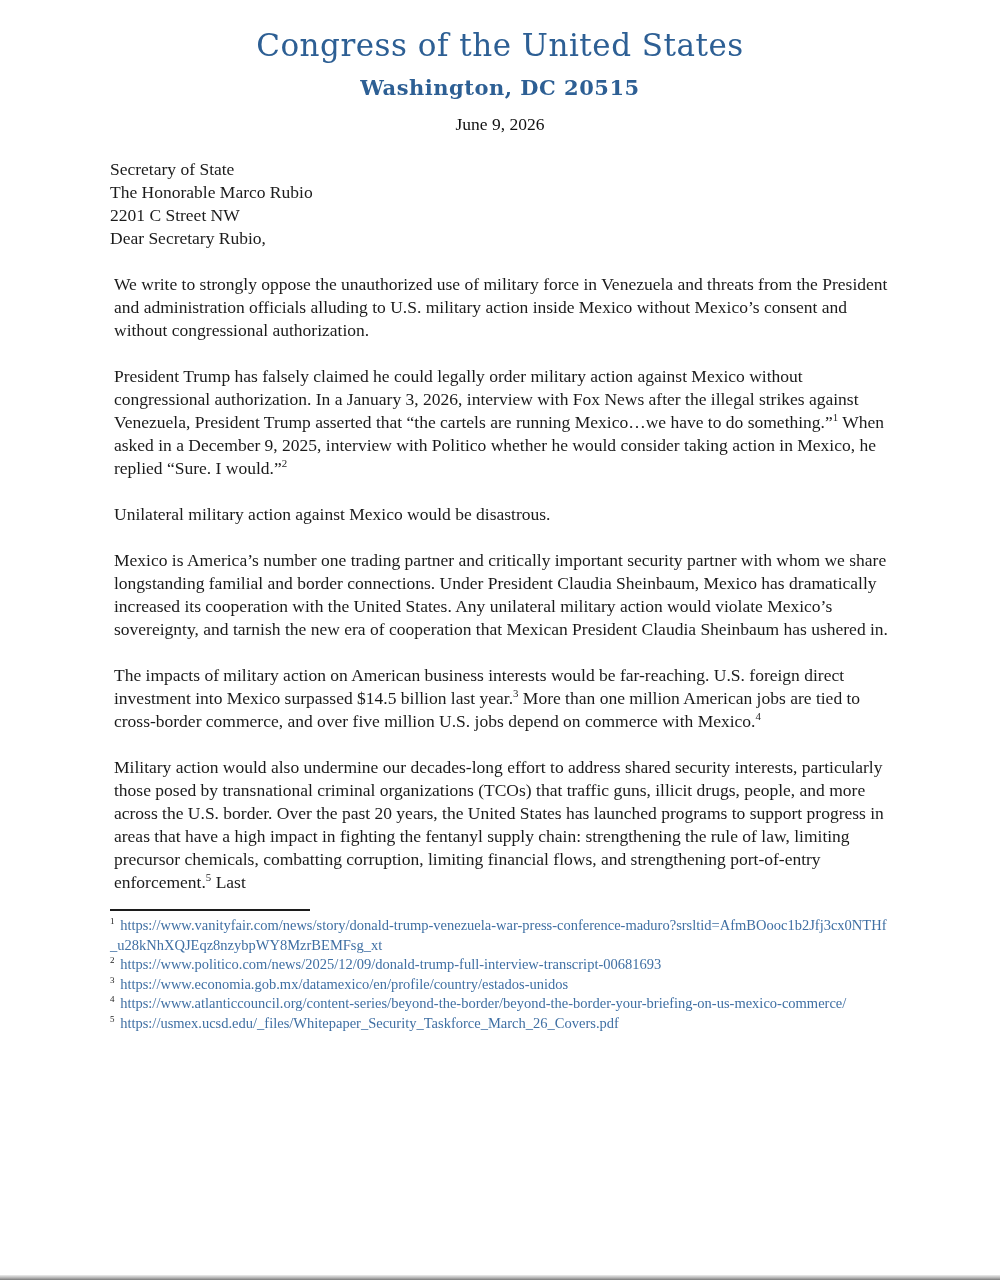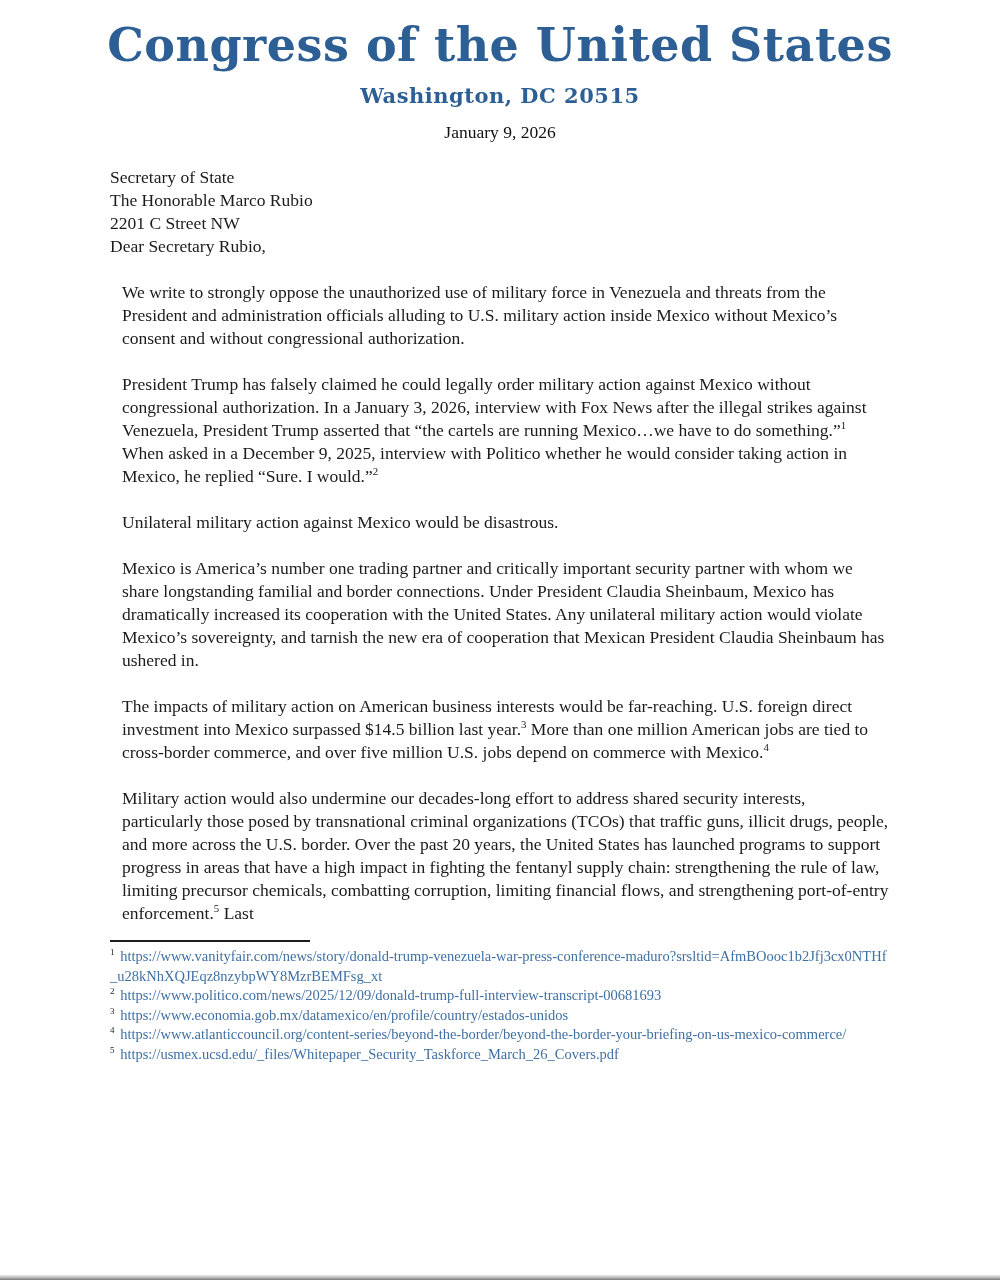--- a/index.html
+++ b/index.html
@@ -14,50 +14,50 @@
     height:1280px;
     margin:0 auto;
     background:#ffffff;
     overflow:hidden;
     font-family:"Liberation Serif", serif;
     color:var(--ink);
   }
   .letterhead{ text-align:center; padding-top:24px; }
   .letterhead-title{
     font-family:"DejaVu Serif", serif;
-    font-weight:700;
-    font-size:46px;
+    font-weight:400;
+    font-size:31px;
     line-height:42px;
     color:var(--accent);
     letter-spacing:0.5px;
   }
   .letterhead-sub{
     font-family:"DejaVu Serif", serif;
     font-weight:700;
     font-size:21px;
     line-height:26px;
     color:var(--accent);
-    margin-top:17px;
+    margin-top:9px;
     letter-spacing:0.5px;
   }
   .date{
     font-size:17.5px;
     line-height:23px;
     margin-top:12px;
     color:#111111;
   }
   .content{
     margin:22px 110px 0 110px;
     width:780px;
     font-size:17.5px;
     line-height:23px;
   }
   .addr-line{ }
   .salutation{ }
-  p.body-par{ margin:23px 0 0 12px; }
+  p.body-par{ margin:23px 0 0 4px; }
   sup{
     font-size:0.62em;
     line-height:0;
     vertical-align:super;
   }
   .fnsec{ margin-top:15px; }
   .fn-divider{
     width:200px;
     border:none;
     border-top:2px solid #1c1c1c;
@@ -81,21 +81,21 @@
   }
 </style>
 </head>
 <body>
 
 <div class="page">
 
   <div class="letterhead">
     <div class="letterhead-title">Congress of the United States</div>
     <div class="letterhead-sub">Washington, DC 20515</div>
-    <div class="date">January 9, 2026</div>
+    <div class="date">June 9, 2026</div>
   </div>
 
   <div class="content">
     <div>
         <div class="addr-line">Secretary of State</div>
         <div class="addr-line">The Honorable Marco Rubio</div>
         <div class="addr-line">2201 C Street NW</div>
       </div>
     <div class="salutation">Dear Secretary Rubio,</div>
     <div>

